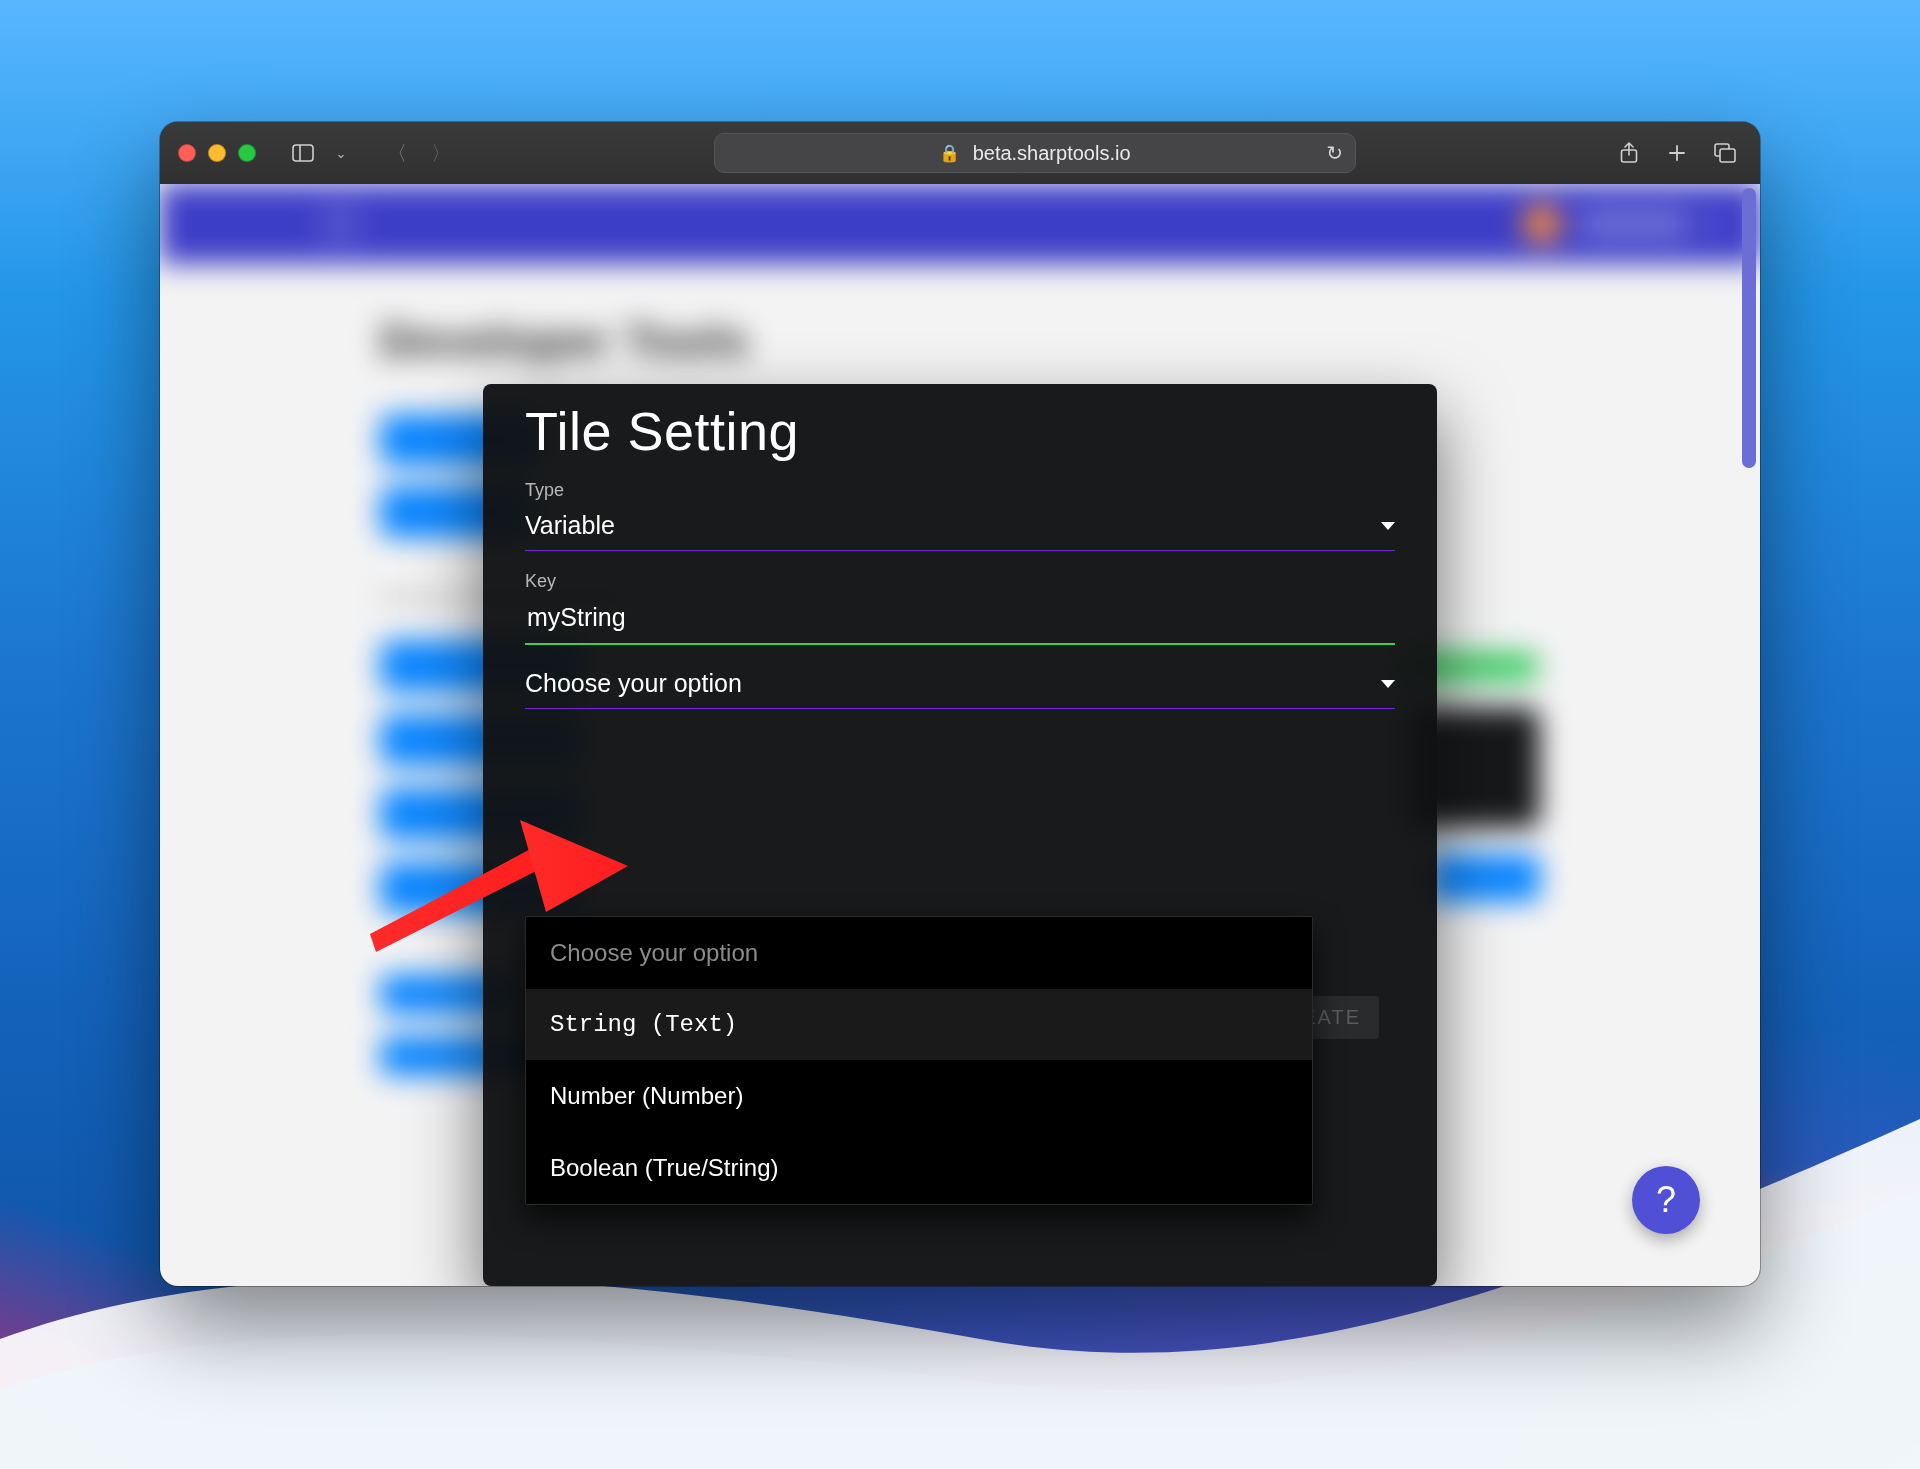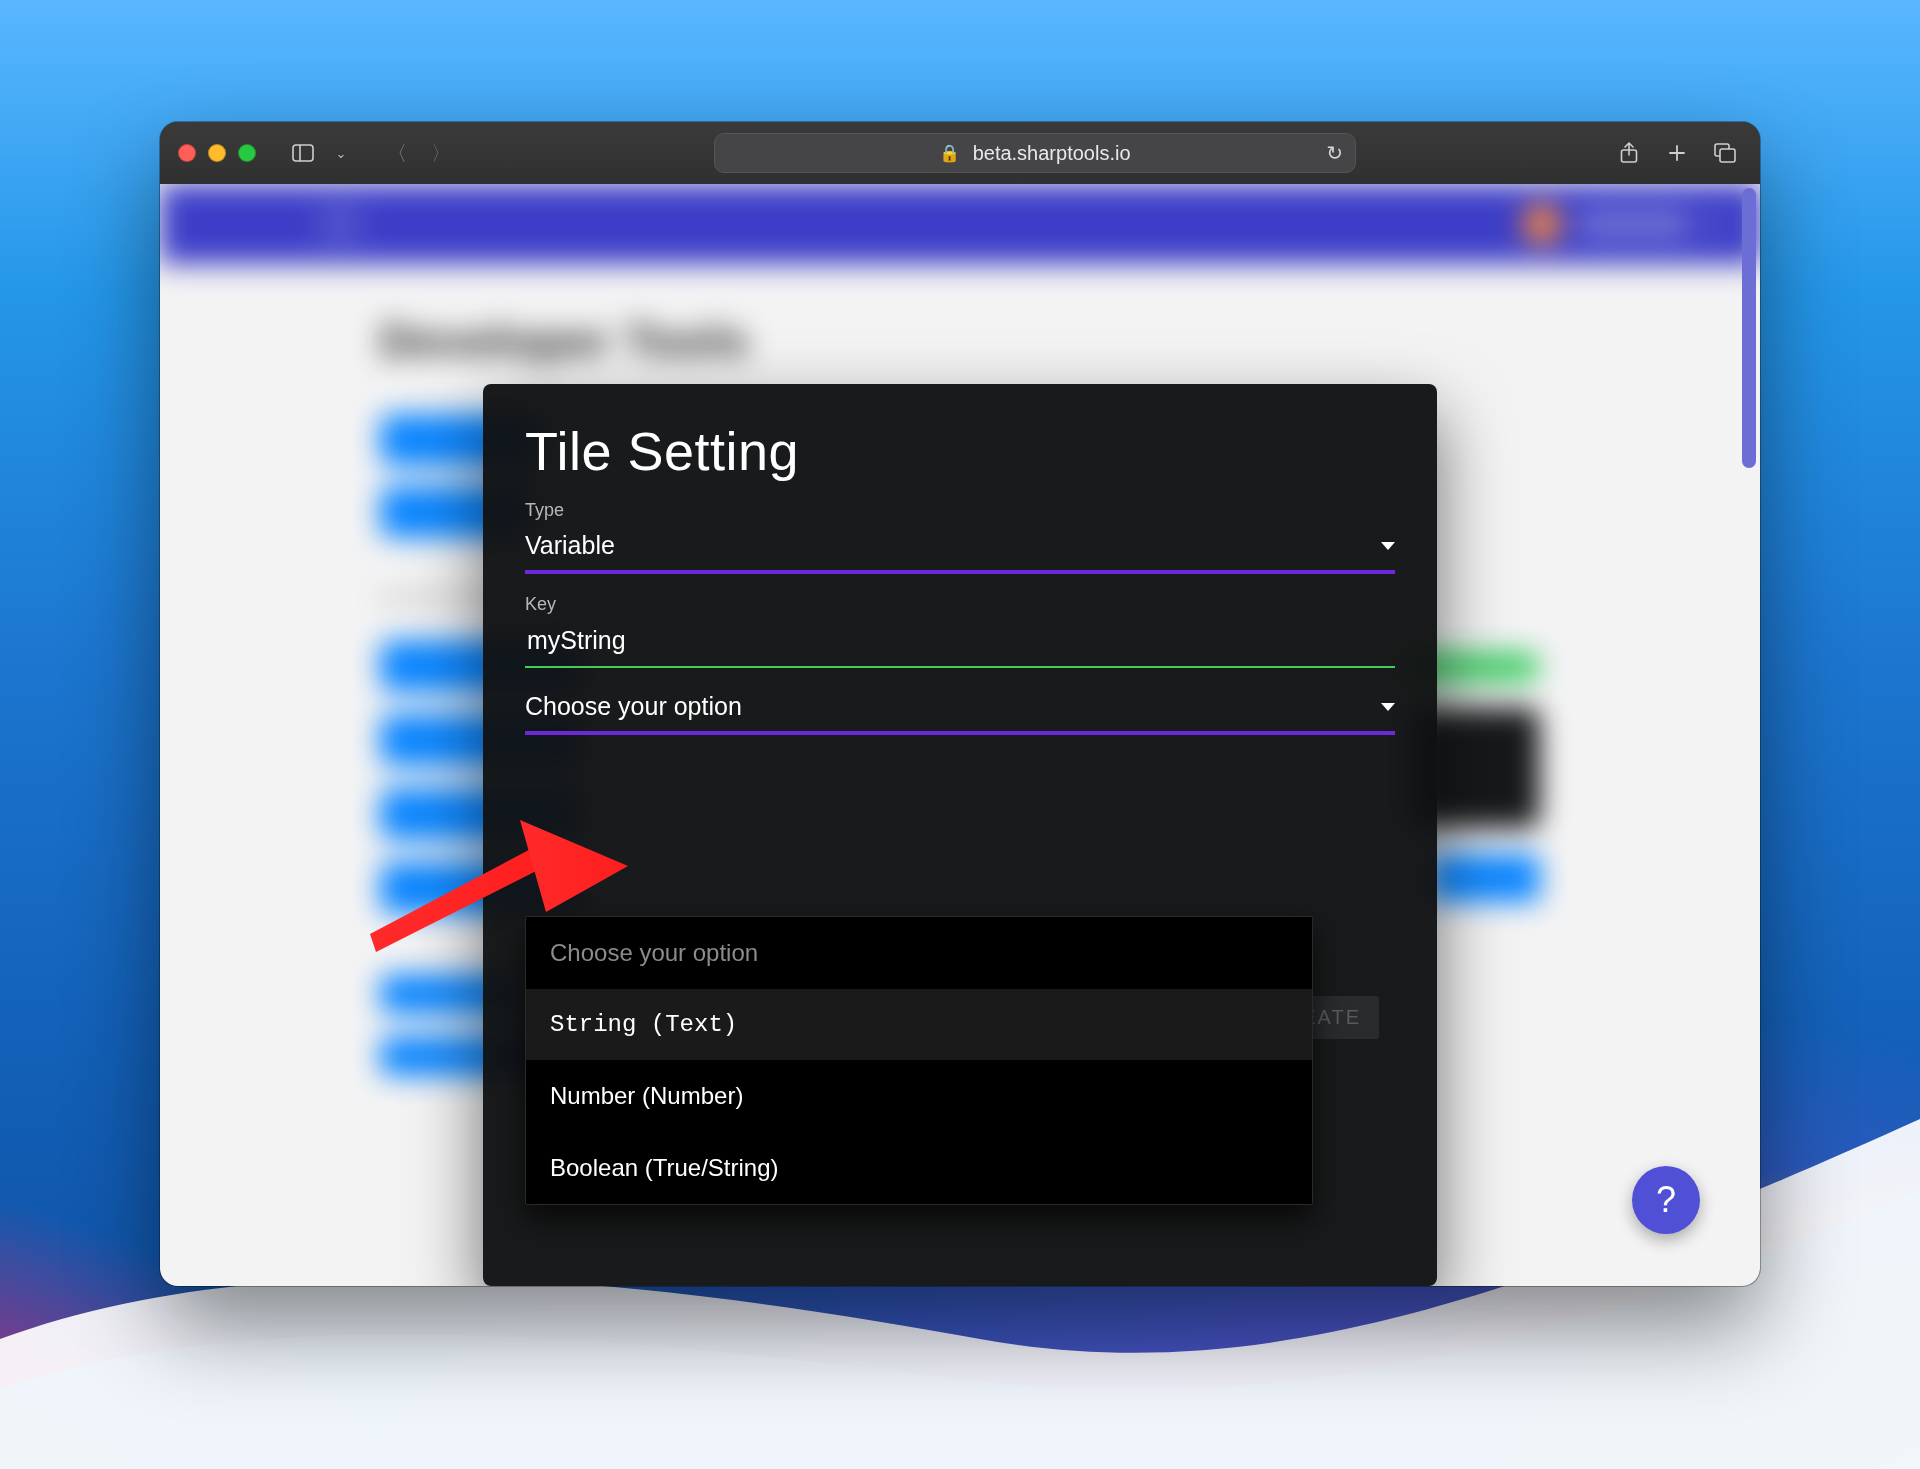--- a/index.html
+++ b/index.html
@@ -158,21 +158,21 @@
     display: flex;
     justify-content: center;
     padding-top: 200px;
     pointer-events: none;
   }
   .modal {
     width: 870px;
     background: rgba(16,17,18,.96);
     border-radius: 8px;
     box-shadow: 0 30px 70px rgba(0,0,0,.55);
-    padding: 36px 42px 28px;
+    padding: 16px 42px 28px;
     color: #fff;
     pointer-events: auto;
     position: relative;
   }
   .modal h1 {
     margin: 0 0 18px;
     font-weight: 300;
     font-size: 54px;
     letter-spacing: .5px;
   }
@@ -180,21 +180,21 @@
   .field { margin-bottom: 20px; }
   .field-label {
     font-size: 18px;
     color: #b8b8b9;
     margin-bottom: 6px;
   }
   .field-value {
     font-size: 25px;
     color: #fff;
     padding: 4px 0 10px;
-    border-bottom: 4px solid #6d28d9;
+    border-bottom: 1px solid #6d28d9;
     display: flex;
     align-items: center;
     justify-content: space-between;
   }
   .field-value.green-line {
     border-bottom: 2px solid #3ecf5a;
     justify-content: center;
   }
   .field-value input {
     background: transparent;

